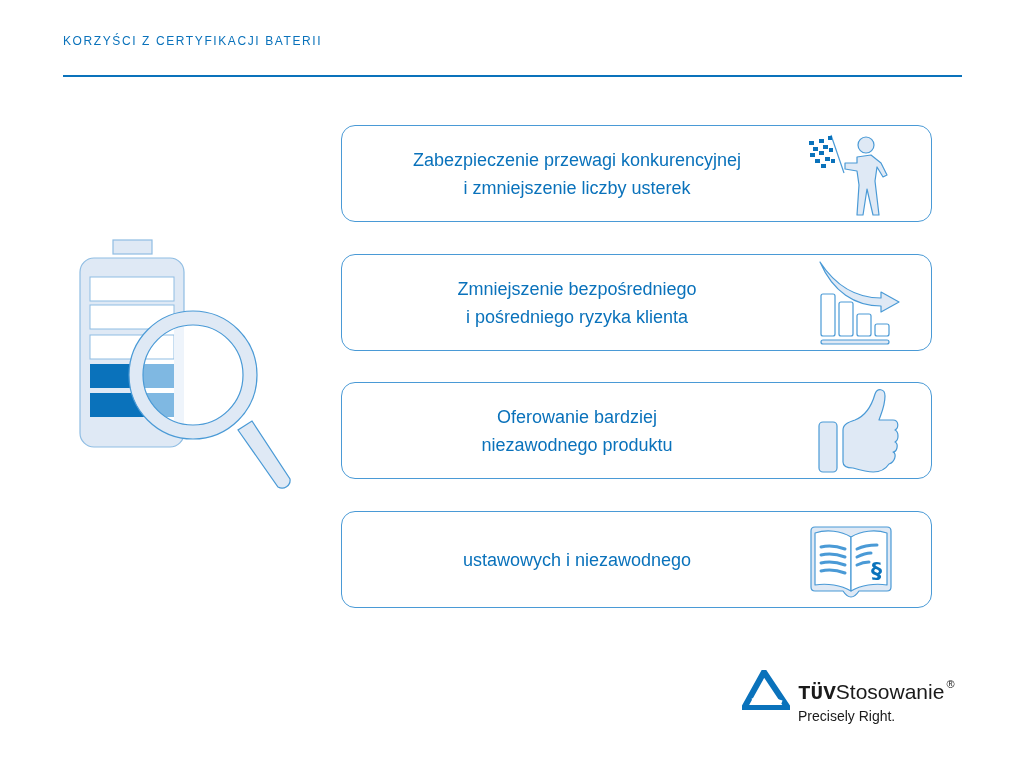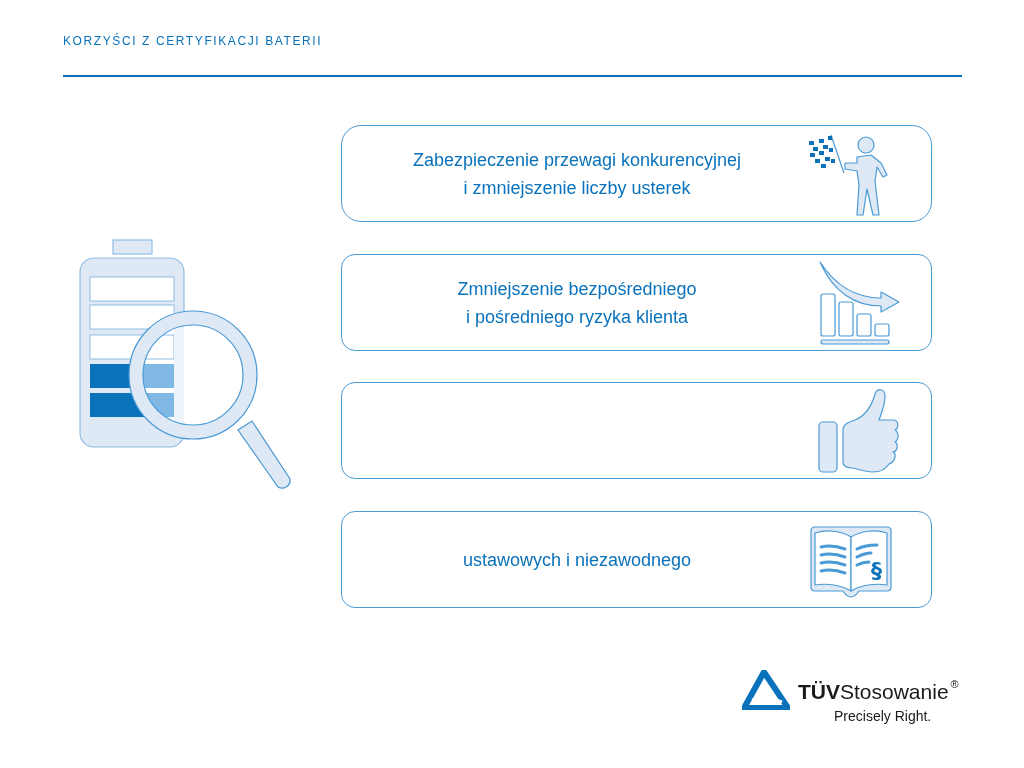--- a/index.html
+++ b/index.html
@@ -11,23 +11,23 @@
   .battery-art { position:absolute; left:70px; top:235px; width:230px; height:270px; }
   .card { position:absolute; left:341px; width:591px; height:97px; box-sizing:border-box;
           border:1.5px solid #4a9ad6; border-radius:14px; background:#fff; }
   .card-text { position:absolute; left:0; width:470px; top:50%; transform:translateY(-50%);
                text-align:center; color:#0a72bb; font-size:18px; line-height:28px; }
   .card-text span { display:block; }
   .card-icon { position:absolute; right:30px; top:50%; transform:translateY(-50%); width:100px; height:90px; }
   .logo { position:absolute; left:742px; top:670px; width:230px; height:60px; }
   .logo-mark { position:absolute; left:0; top:0; width:48px; height:40px; }
   .logo-name { position:absolute; left:56px; top:10px; font-size:21px; color:#1a1a1a; white-space:nowrap; }
-  .logo-name b { font-weight:bold; }
+  .logo-name b { font-weight:bold;font-family:Liberation Mono, monospace; }
   .logo-reg { font-size:11px; vertical-align:top; position:relative; top:-2px; margin-left:2px; }
-  .logo-tag { position:absolute; left:56px; top:38px; font-size:14px; color:#1a1a1a;margin-left:36px; }
+  .logo-tag { position:absolute; left:56px; top:38px; font-size:14px; color:#1a1a1a; }
 </style>
 </head>
 <body>
 
 <div class="title">KORZYŚCI Z CERTYFIKACJI BATERII</div>
 <div class="rule"></div>
 
 <svg class="battery-art" viewBox="0 0 230 270">
   <g>
     <rect x="43" y="5" width="39" height="14" fill="#dfe9f5" stroke="#8fbde3" stroke-width="1.2"></rect>
@@ -48,21 +48,21 @@
     <g clip-path="url(#lens)">
       <rect x="20" y="100" width="84" height="24" fill="#ffffff" stroke="#8fbde3" stroke-width="1"></rect>
       <rect x="20" y="129" width="84" height="24" fill="#7fb8e2"></rect>
       <rect x="20" y="158" width="84" height="24" fill="#7fb8e2"></rect>
       <rect x="104" y="23" width="10" height="189" fill="#eef4fb"></rect>
     </g>
     <circle cx="123" cy="140" r="50" fill="none" stroke="#4a9ad6" stroke-width="1.2"></circle>
   </g>
 </svg>
 
-<div class="card" style="top:125px;border-radius:20px;">
+<div class="card" style="top:125px;">
   <div class="card-text">
     <span>Zabezpieczenie przewagi konkurencyjnej</span>
     <span>i zmniejszenie liczby usterek</span>
   </div>
   <svg class="card-icon" viewBox="0 0 100 90">
     <g fill="#dfe9f5" stroke="#4a9ad6" stroke-width="1.2" stroke-linejoin="round">
       <circle cx="65" cy="16" r="8"></circle>
       <path d="M56 28 L70 26 L80 34 L86 46 L82 48 L76 38 L74 52 L78 86 L72 86 L66 60 L62 86 L56 86 L58 56 L56 42 L44 40 L44 34 L56 34 Z"></path>
     </g>
     <line x1="30" y1="6" x2="43" y2="44" stroke="#4a9ad6" stroke-width="1.2"></line>
@@ -94,20 +94,24 @@
       <rect x="38" y="44" width="14" height="34" rx="2"></rect>
       <rect x="56" y="56" width="14" height="22" rx="2"></rect>
       <rect x="74" y="66" width="14" height="12" rx="2"></rect>
       <rect x="20" y="82" width="68" height="4" rx="2" fill="#dfe9f5"></rect>
     </g>
     <path d="M19 4 C36 30 56 40 80 40 L80 34 L98 44 L80 54 L80 48 C54 48 32 34 19 4 Z" fill="#dfe9f5" stroke="#4a9ad6" stroke-width="1.2" stroke-linejoin="round"></path>
   </svg>
 </div>
 
 <div class="card" style="top:382px;">
+  <div class="card-text">
+    <span>Oferowanie bardziej</span>
+    <span>niezawodnego produktu</span>
+  </div>
   <svg class="card-icon" viewBox="0 0 100 90">
     <g fill="#dfe9f5" stroke="#4a9ad6" stroke-width="1.2" stroke-linejoin="round">
       <rect x="18" y="36" width="18" height="50" rx="4"></rect>
       <path d="M42 44 C42 38 48 36 54 34 C64 30 70 22 74 8 C76 2 84 2 84 10 C84 20 80 28 78 34 L92 34 C98 34 98 42 94 44 C98 46 98 54 94 56 C98 58 96 66 92 66 C96 68 94 76 88 78 C80 90 66 86 52 82 C46 82 42 80 42 76 Z"></path>
     </g>
   </svg>
 </div>
 
 <div class="card" style="top:511px;">
   <div class="card-text">

